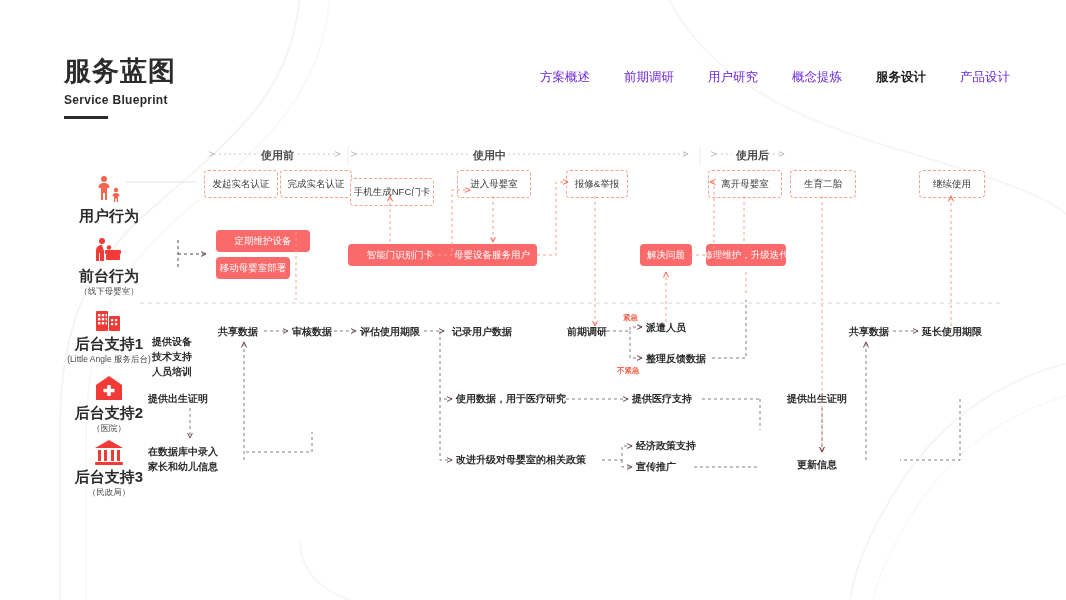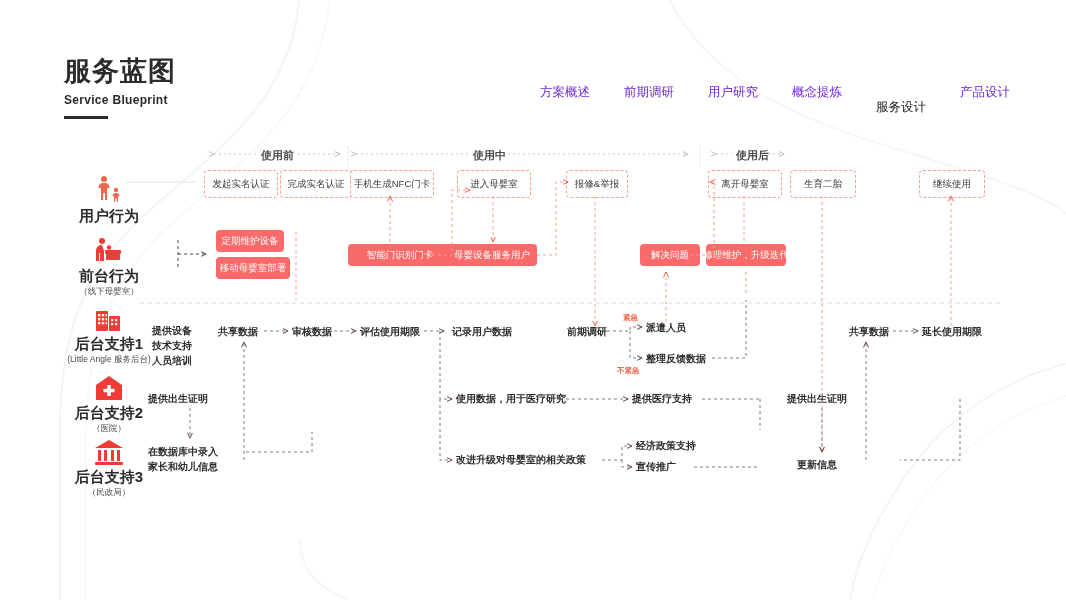--- a/index.html
+++ b/index.html
@@ -15,21 +15,21 @@
   .watermark{position:absolute;inset:0;pointer-events:none;z-index:0;}
 
   
   .title-block{position:absolute;left:64px;top:57px;z-index:3;}
   .title-cn{font-size:27px;font-weight:700;color:#2b2b2b;letter-spacing:1px;line-height:1.1;}
   .title-en{font-size:12px;font-weight:700;color:#2b2b2b;letter-spacing:.3px;margin-top:6px;}
   .title-rule{width:44px;height:3px;background:#2b2b2b;margin-top:9px;}
 
   .nav{position:absolute;right:56px;top:69px;display:flex;gap:34px;align-items:center;z-index:3;}
   .nav-item{font-size:12.5px;color:#6d28d9;white-space:nowrap;cursor:pointer;}
-  .nav-item.active{color:#1d1d1d;font-weight:400;margin-top:30px;}
+  .nav-item.active{color:#1d1d1d;font-weight:700;}
 
   
   .canvas{position:absolute;left:0;top:0;width:1066px;height:600px;z-index:2;}
 
   
   .phase{position:absolute;font-size:11px;color:#4a4a4a;font-weight:700;white-space:nowrap;}
 
   
   .rowlab{position:absolute;text-align:center;width:86px;}
   .rowlab .nm{font-size:15px;color:#2b2b2b;font-weight:700;line-height:1.35;}
@@ -267,35 +267,35 @@
       <rect x="3" y="26" width="28" height="3" rx="1"></rect>
     </g>
   </svg>
   <div class="rowlab" style="left:66px;top:467px;">
     <div class="nm">后台支持3</div>
     <div class="sub">（民政局）</div>
   </div>
 
   <div class="ubox" style="left:204px;top:170px;width:72px;">发起实名认证</div>
   <div class="ubox" style="left:280px;top:170px;width:70px;">完成实名认证</div>
-  <div class="ubox" style="left:350px;top:170px;width:82px;">手机生成NFC门卡</div>
+  <div class="ubox" style="left:350px;top:178px;width:82px;">手机生成NFC门卡</div>
   <div class="ubox" style="left:457px;top:170px;width:72px;">进入母婴室</div>
   <div class="ubox" style="left:566px;top:170px;width:60px;">报修&amp;举报</div>
   <div class="ubox" style="left:708px;top:170px;width:72px;">离开母婴室</div>
   <div class="ubox" style="left:790px;top:170px;width:64px;">生育二胎</div>
   <div class="ubox" style="left:919px;top:170px;width:64px;">继续使用</div>
 
-  <div class="fbox" style="left:216px;top:230px;width:68px;">定期维护设备</div>
+  <div class="fbox" style="left:216px;top:230px;width:94px;">定期维护设备</div>
   <div class="fbox" style="left:216px;top:257px;width:74px;">移动母婴室部署</div>
   <div class="fbox" style="left:348px;top:244px;width:104px;">智能门识别门卡</div>
   <div class="fbox" style="left:447px;top:244px;width:90px;">母婴设备服务用户</div>
-  <div class="fbox" style="left:640px;top:244px;width:60px;">解决问题</div>
+  <div class="fbox" style="left:640px;top:244px;width:52px;">解决问题</div>
   <div class="fbox" style="left:706px;top:244px;width:80px;">修理维护，升级迭代</div>
 
-  <div class="tnode multi" style="left:152px;top:323px;width:62px;line-height:1.5;">
+  <div class="tnode multi" style="left:152px;top:334px;width:62px;line-height:1.5;">
       <div>提供设备</div>
       <div>技术支持</div>
       <div>人员培训</div>
     </div>
   <div class="tnode" style="left:218px;top:325px;">共享数据</div>
   <div class="tnode" style="left:292px;top:325px;">审核数据</div>
   <div class="tnode" style="left:360px;top:325px;">评估使用期限</div>
   <div class="tnode" style="left:452px;top:325px;">记录用户数据</div>
   <div class="tnode" style="left:567px;top:325px;">前期调研</div>
   <div class="tnode" style="left:646px;top:321px;">派遣人员</div>

